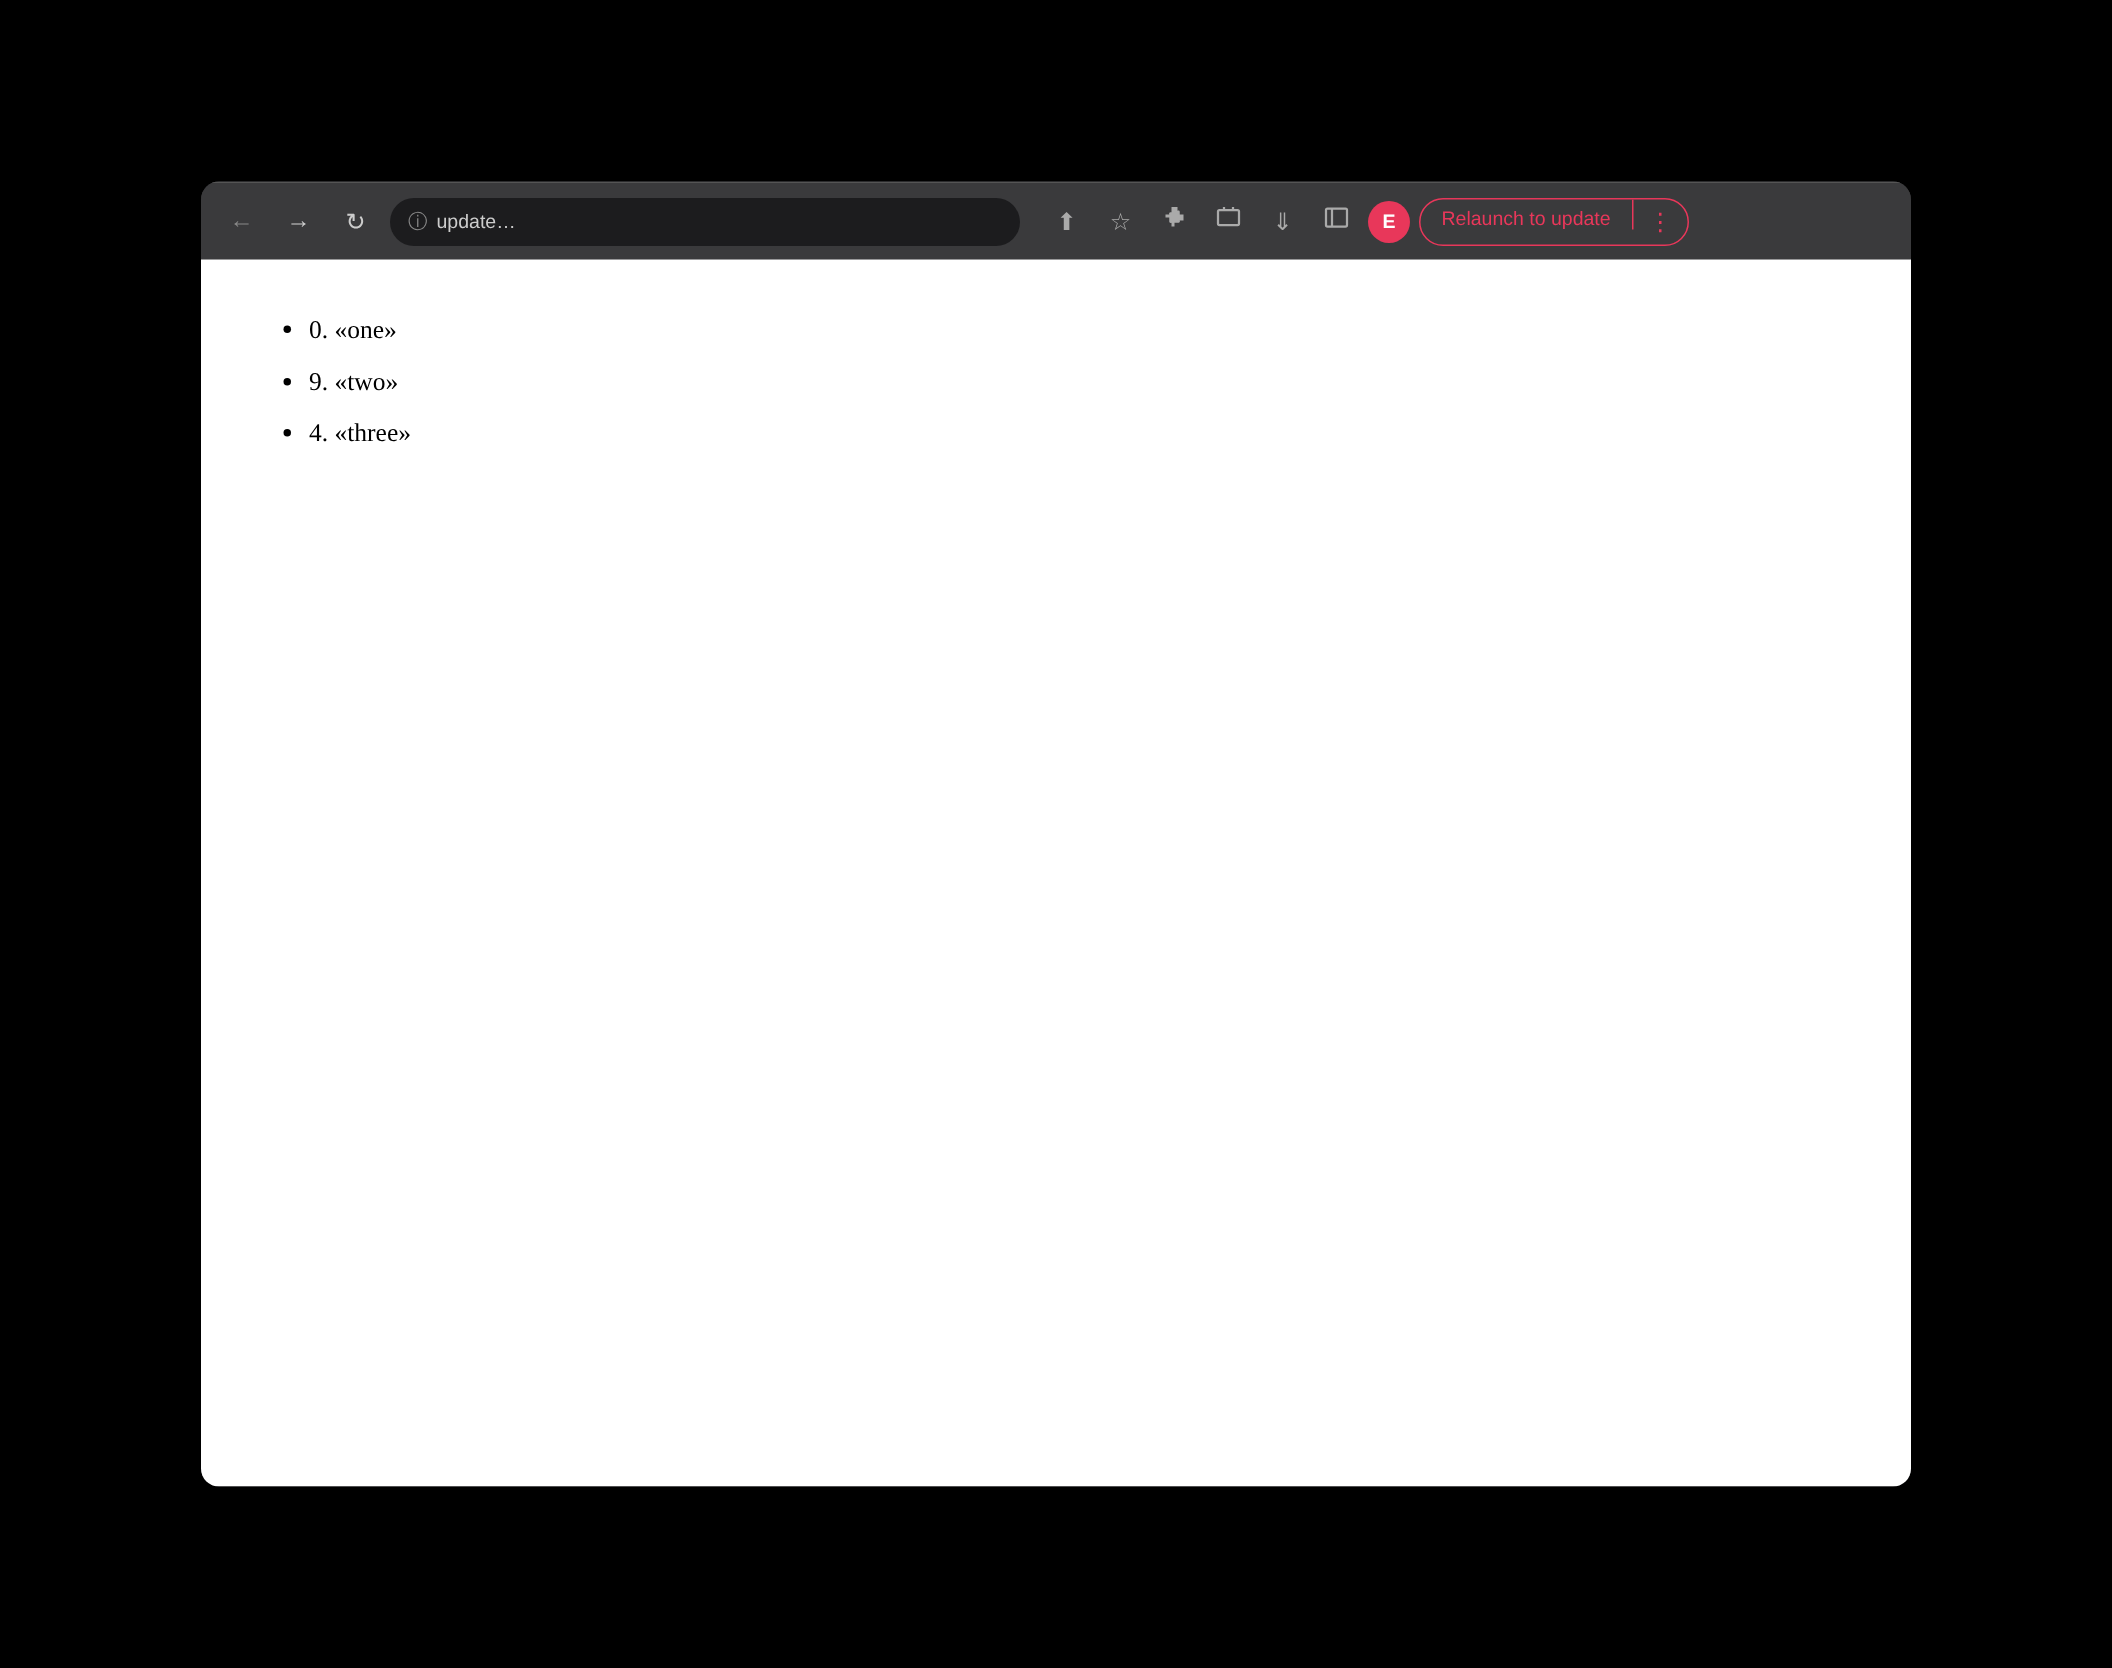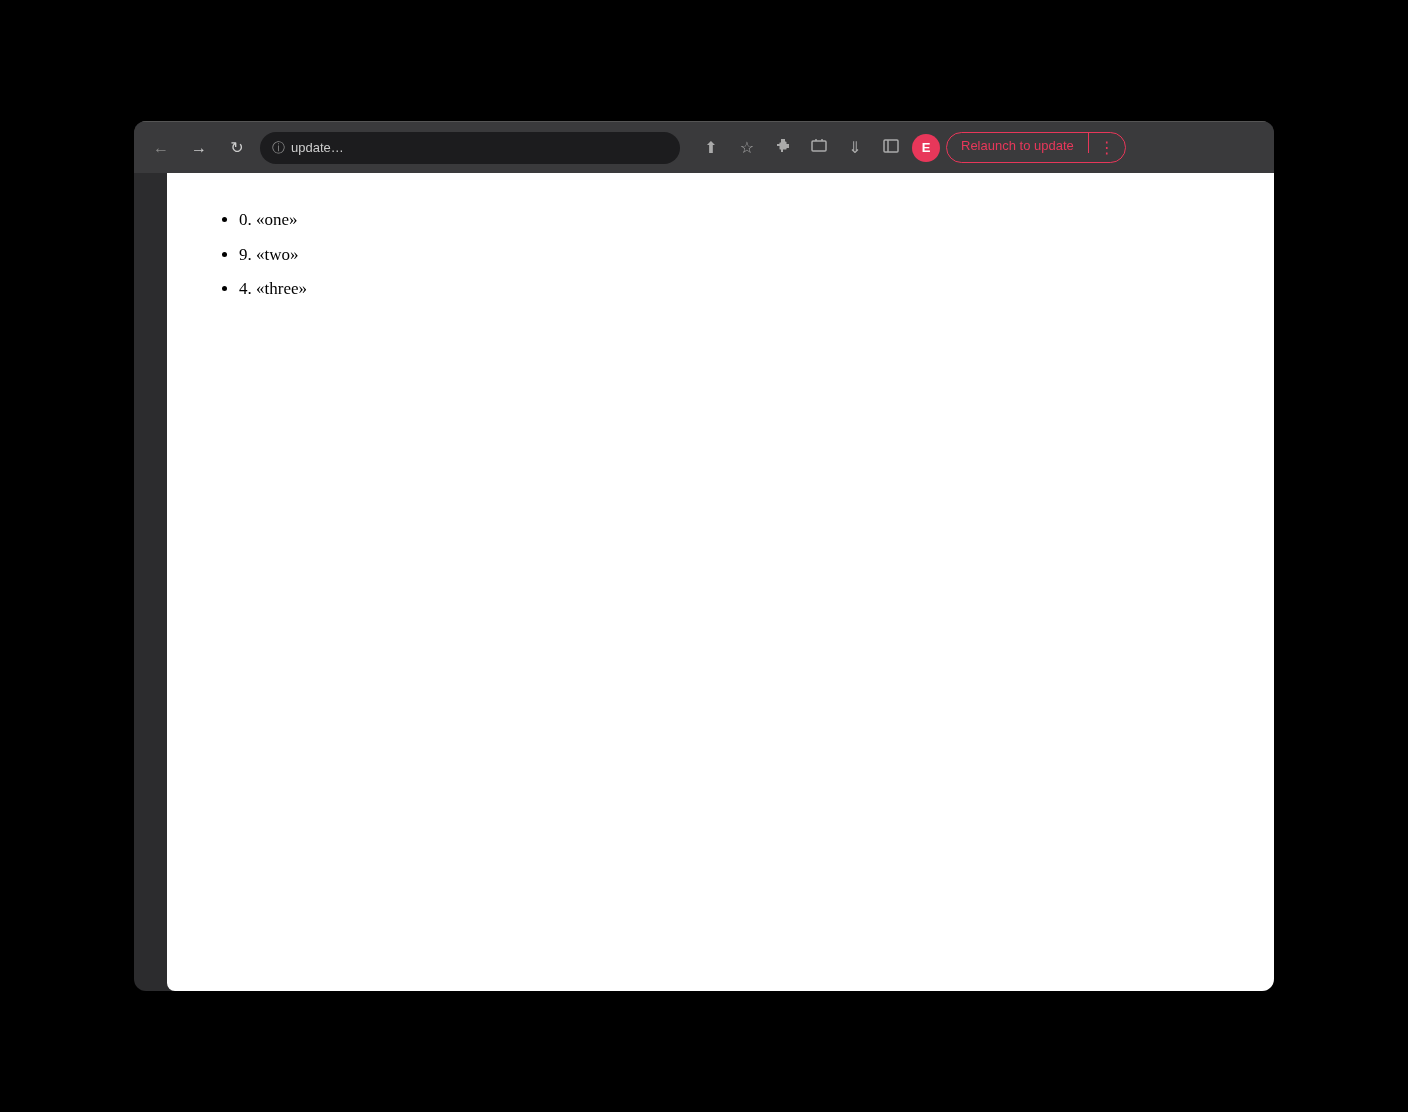--- a/index.html
+++ b/index.html
@@ -234,21 +234,20 @@
       align-items: center;
     }
 
     
     .page-content {
       flex: 1;
       background: #fff;
       padding: 32px 48px;
       overflow-y: auto;
       border-radius: 0 0 8px 8px;
-      margin-left: 33px;
     }
 
     .page-list {
       list-style: disc;
       padding-left: 24px;
       font-size: 17px;
       line-height: 1.8;
       color: #000;
       font-family: Georgia, 'Times New Roman', serif;
     }

